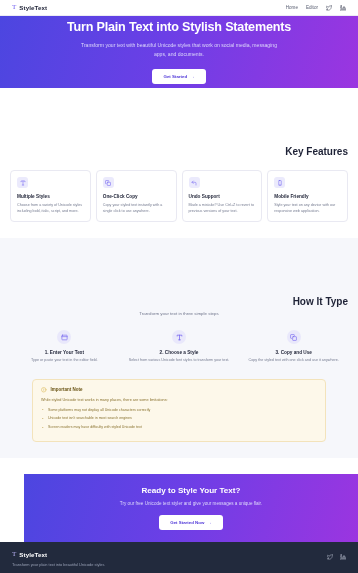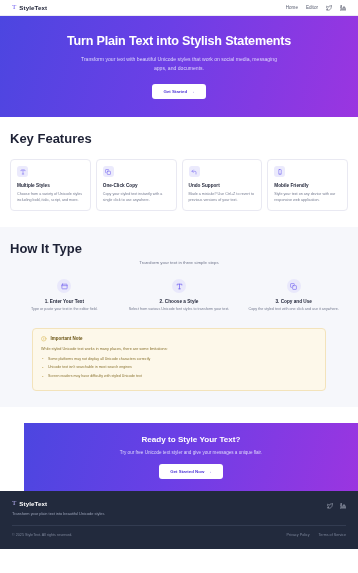--- a/index.html
+++ b/index.html
@@ -29,40 +29,40 @@
     font-family: "Liberation Serif", serif; line-height: 1;
   }
   .brand-name { font-size: 6.2px; font-weight: bold; color: #1f2337; letter-spacing: .1px; }
   .nav { display: flex; align-items: center; gap: 8px; }
   .nav-link { font-size: 4.6px; color: #5b6073; }
   .nav-icon { width: 6px; height: 6px; display: block; color: #3e4257; }
   .nav-icon svg { width: 100%; height: 100%; display: block; }
 
   
   .hero {
-    height: 101px;
+    height: 72px;
     background: linear-gradient(105deg, #4c46e0 0%, #6b3fe6 45%, #9b35e0 100%);
     color: #fff;
     display: flex; flex-direction: column; align-items: center; justify-content: center;
     text-align: center; padding: 0 28px;
   }
   .hero-title { font-size: 12.6px; font-weight: bold; letter-spacing: -.2px; margin-bottom: 7px; }
   .hero-sub {
     font-size: 5.1px; line-height: 1.75; color: #ded9fb; max-width: 200px; margin-bottom: 11px;
   }
   .btn-light {
     background: #fff; color: #4f37d8; font-size: 4.4px; font-weight: bold;
     border: none; border-radius: 3px; padding: 5px 11px;
     display: inline-flex; align-items: center; gap: 3px; cursor: pointer;
   }
   .btn-light .arw { font-size: 4.4px; }
 
   
   .features { background: #fff; padding: 14px 10px 16px; }
-  .sec-title { text-align: left; font-size: 13px; font-weight: bold; color: #1e2236; }
+  .sec-title { text-align: right; font-size: 10px; font-weight: bold; color: #1e2236; margin-top: 44px; }
   .sec-sub { text-align: center; font-size: 4.4px; color: #70768c; margin-top: 4px; }
   .cards { display: flex; gap: 5px; margin-top: 13px; }
   .card {
     flex: 1; background: #fff; border: 1px solid #e9e9f2; border-radius: 4px;
     padding: 6px 6px 7px;
   }
   .icon-box {
     width: 11px; height: 11px; border-radius: 3px; background: #ebeafc;
     display: flex; align-items: center; justify-content: center; margin-bottom: 6px;
   }

